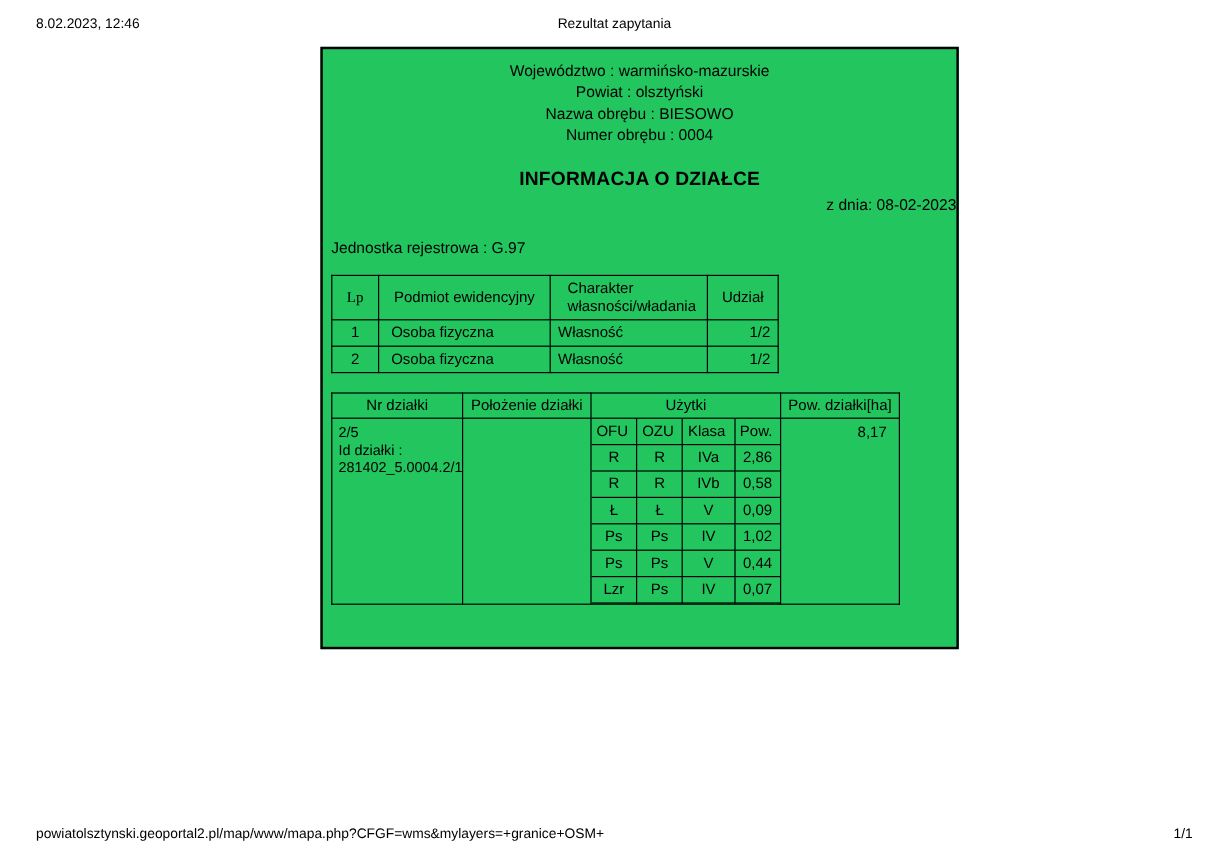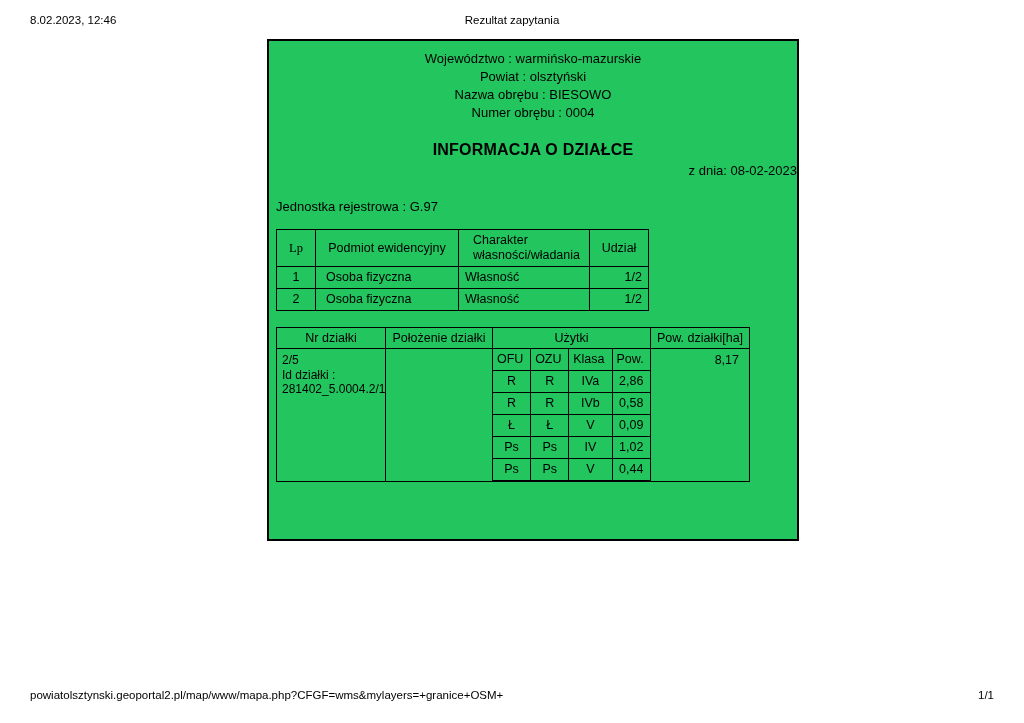--- a/index.html
+++ b/index.html
@@ -287,20 +287,26 @@
                   <td class="u-ozu">Ps</td>
                   <td class="u-klasa">IV</td>
                   <td class="u-pow">1,02</td>
                 </tr>
                 <tr>
                   <td class="u-ofu">Ps</td>
                   <td class="u-ozu">Ps</td>
                   <td class="u-klasa">V</td>
                   <td class="u-pow">0,44</td>
                 </tr>
+                <tr>
+                  <td class="u-ofu">Lzr</td>
+                  <td class="u-ozu">Ps</td>
+                  <td class="u-klasa">IV</td>
+                  <td class="u-pow">0,07</td>
+                </tr>
               </tbody>
             </table>
           </td>
           <td class="p-pow">8,17</td>
         </tr>
       </tbody>
     </table>
 
   </div>
 

